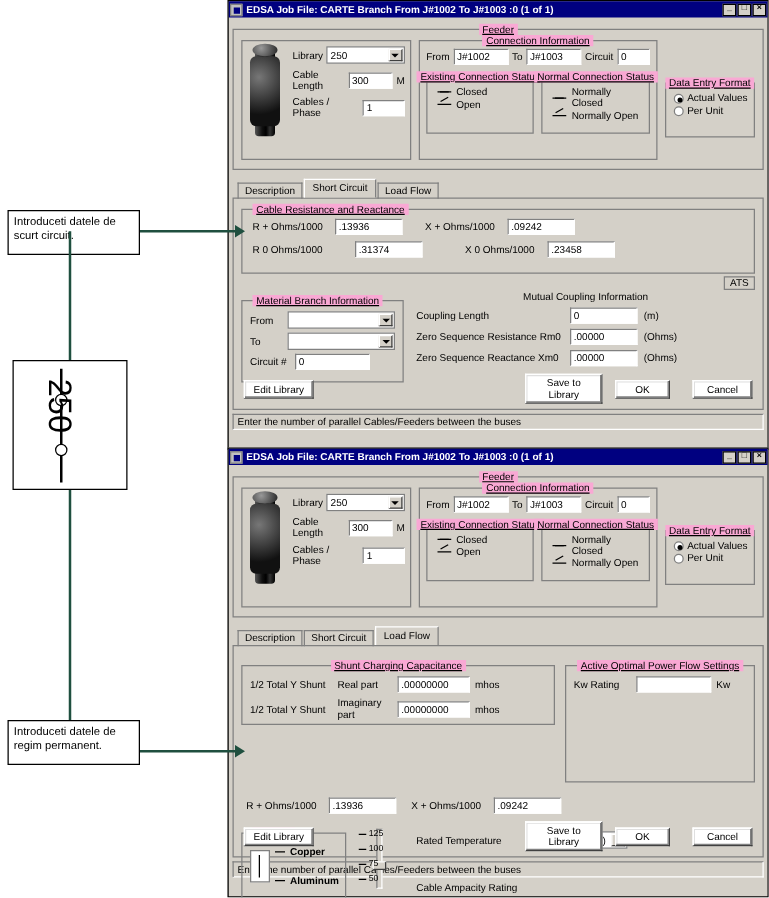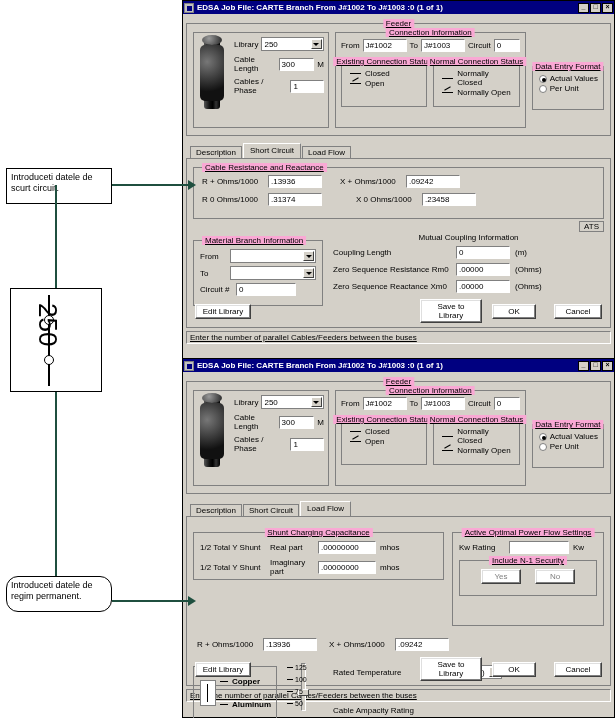--- a/index.html
+++ b/index.html
@@ -161,21 +161,20 @@
   }
 
   
   .statusbar {
     border: 1px solid #808080;
     border-right-color:#fff; border-bottom-color:#fff;
     font-size: 8px;
     padding: 1px 3px;
     margin-top: 3px;
     background: #d4d0c8;
-    text-decoration: underline;
   }
 
   
   .cable-img {
     width: 30px; height: 72px;
     position: relative;
     margin: 0 auto;
   }
   .cable-img .core {
     position: absolute; left: 6px; top: 0;
@@ -400,21 +399,21 @@
           <div class="tb-inset" style="width:54px;">
               <span>.13936</span>
             </div>
           <span class="lbl" style="width:62px; margin-left:14px;">X + Ohms/1000</span>
           <div class="tb-inset" style="width:54px;">
               <span>.09242</span>
             </div>
         </div>
         <div style="display:flex; align-items:center; gap:4px;">
           <span class="lbl" style="width:62px;">R 0 Ohms/1000</span>
-          <div class="tb-inset" style="width:54px;">
+          <div class="tb-inset" style="width:54px;margin-left:16px;">
               <span>.31374</span>
             </div>
           <span class="lbl" style="width:62px; margin-left:30px;">X 0 Ohms/1000</span>
           <div class="tb-inset" style="width:54px;">
               <span>.23458</span>
             </div>
         </div>
       </div>
 
       <div class="ats-tag" style="right:6px; top:62px;">ATS</div>
@@ -620,27 +619,20 @@
 
         <div class="group center" style="width:152px; height:94px; padding:8px 6px 2px 6px;">
           <div class="legend">Active Optimal Power Flow Settings</div>
           <div style="display:flex; align-items:center; gap:4px; margin-bottom:6px;">
             <span class="lbl" style="width:46px;">Kw Rating</span>
             <div class="tb-inset" style="width:60px;">
                 <span></span>
               </div>
             <span class="lbl">Kw</span>
           </div>
-          <div class="group center" style="height:36px; padding:8px 8px 2px 8px; margin-top:2px;">
-            <div class="legend">Include N-1 Security</div>
-            <div style="display:flex; gap:14px; justify-content:center;">
-              <div class="btn disabled" style="width:40px;">Yes</div>
-              <div class="btn disabled" style="width:40px;">No</div>
-            </div>
-          </div>
         </div>
       </div>
 
       <div style="display:flex; align-items:center; gap:4px; margin-top:12px; padding-left:4px;">
         <span class="lbl" style="width:62px;">R + Ohms/1000</span>
         <div class="tb-inset" style="width:54px;">
             <span>.13936</span>
           </div>
         <span class="lbl" style="width:62px; margin-left:8px;">X + Ohms/1000</span>
         <div class="tb-inset" style="width:54px;">
@@ -719,21 +711,21 @@
     <div class="statusbar">Enter the number of parallel Cables/Feeders between the buses</div>
   </div>
 </div>
 
 <div class="callout" style="left:6px; top:168px; width:106px; height:36px;">
   <span>Introduceti datele de scurt circuit.</span>
 </div>
 <div class="arrow-line" style="left:112px; top:184px; width:78px; height:2px;"></div>
 <div class="arrow-head" style="left:188px; top:180px;"></div>
 
-<div class="callout" style="left:6px; top:576px; width:106px; height:36px;border-radius:12px;">
+<div class="callout" style="left:6px; top:576px; width:106px; height:36px;">
   <span>Introduceti datele de regim permanent.</span>
 </div>
 <div class="arrow-line" style="left:112px; top:600px; width:78px; height:2px;"></div>
 <div class="arrow-head" style="left:188px; top:596px;"></div>
 
 <div class="cable-symbol" style="left:10px; top:288px; width:92px; height:104px;">
   <div style="position:absolute; left:37px; top:6px; width:2px; height:22px; background:#000;"></div>
   <div style="position:absolute; left:33px; top:26px; width:10px; height:10px; border:1px solid #000; border-radius:50%; background:#fff;"></div>
   <div style="position:absolute; left:37px; top:35px; width:2px; height:32px; background:#000;"></div>
   <div style="position:absolute; left:33px; top:66px; width:10px; height:10px; border:1px solid #000; border-radius:50%; background:#fff;"></div>

